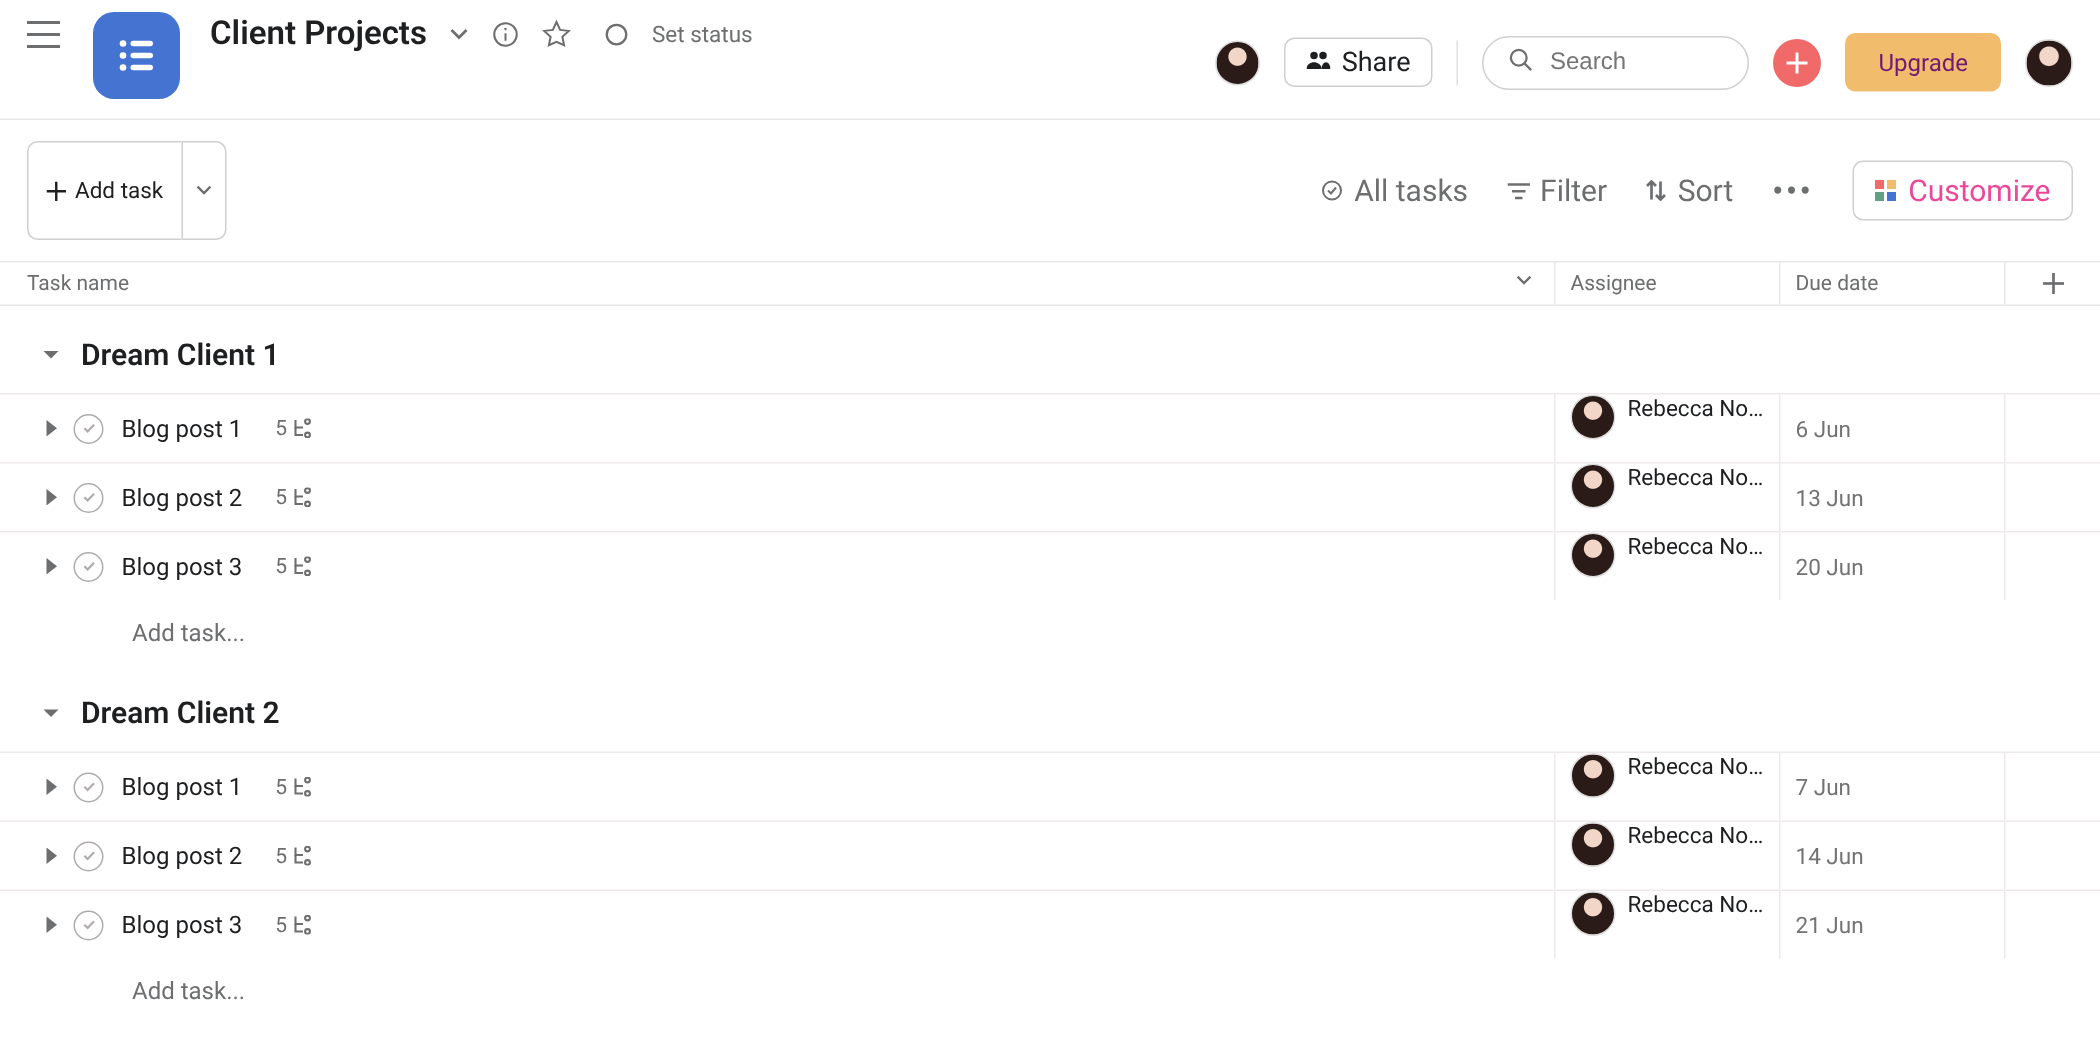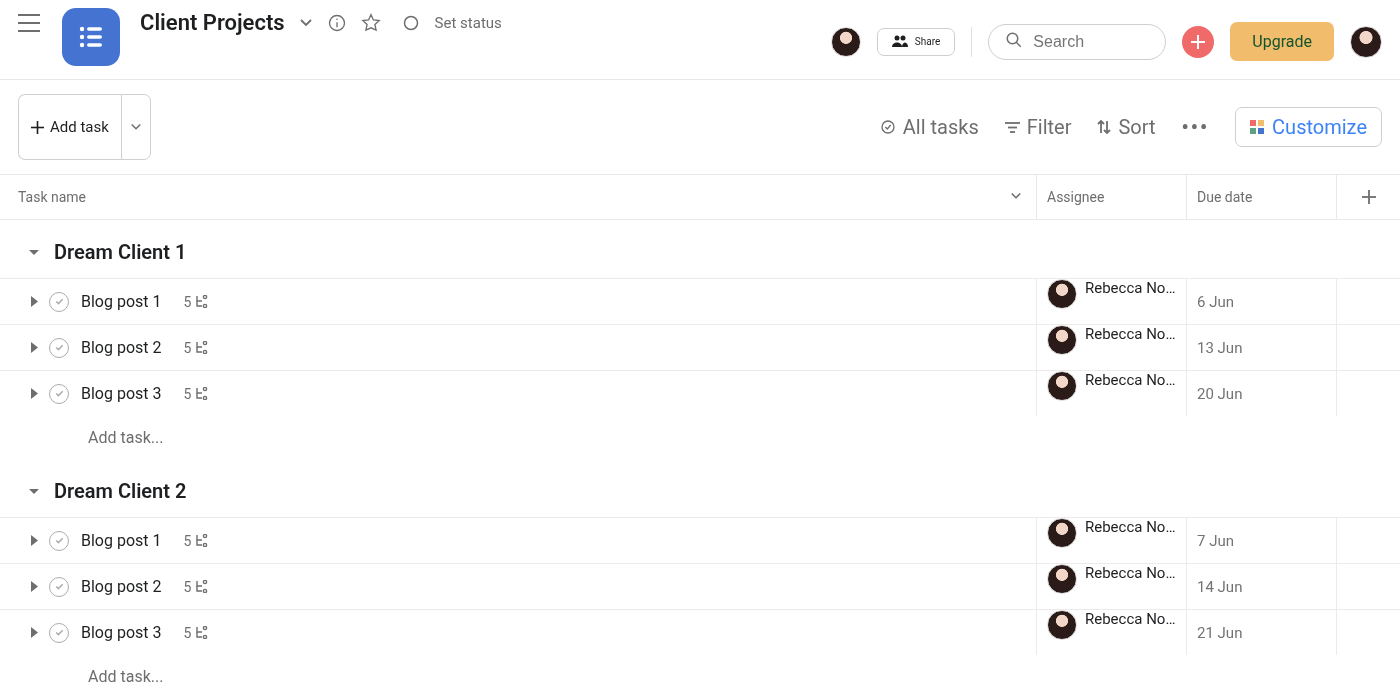--- a/index.html
+++ b/index.html
@@ -85,21 +85,21 @@
   flex-shrink: 0;
 }
 .avatar-lg { width: 32px; height: 32px; }
 .share-btn {
   display: flex;
   align-items: center;
   gap: 7px;
   border: 1px solid #cfcfcf;
   border-radius: 7px;
   padding: 5px 14px;
-  font-size: 10px;
+  font-size: 18px;
   cursor: pointer;
   color: #1e1f21;
 }
 .divider-v {
   width: 1px;
   height: 30px;
   background: #e0e0e0;
 }
 .search-box {
   display: flex;
@@ -130,21 +130,21 @@
   cursor: pointer;
   font-size: 20px;
   flex-shrink: 0;
 }
 .upgrade-btn {
   background: #f1bd6c;
   border-radius: 7px;
   padding: 10px 22px;
   font-size: 16px;
   cursor: pointer;
-  color: #14532d;
+  color: #701a75;
 }
 .toolbar {
   display: flex;
   align-items: center;
   padding: 14px 18px;
 }
 .add-task-group {
   display: flex;
 }
 .add-task-btn {
@@ -178,40 +178,40 @@
 }
 .tb-item { display: flex; align-items: center; gap: 7px; cursor: pointer; }
 .customize-btn {
   display: flex;
   align-items: center;
   gap: 8px;
   border: 1px solid #cfcfcf;
   border-radius: 7px;
   padding: 7px 14px;
   cursor: pointer;
-  color: #3b82f6;
+  color: #ec4899;
 }
 .grid-icon {
   width: 14px; height: 14px;
   display: grid;
   grid-template-columns: 1fr 1fr;
   gap: 2px;
 }
 .grid-icon span:nth-child(1){background:#f06a6a}
 .grid-icon span:nth-child(2){background:#f1bd6c}
 .grid-icon span:nth-child(3){background:#5da283}
 .grid-icon span:nth-child(4){background:#4573d2}
 
 .columns-header {
   display: flex;
   border-top: 1px solid #e8e8e8;
   border-bottom: 1px solid #e8e8e8;
   font-size: 14px;
   color: #6d6e6f;
-  height: 46px;
+  height: 30px;
   align-items: center;
 }
 .col-task { flex: 1; padding-left: 18px; display:flex; align-items:center; justify-content:space-between; padding-right:14px; }
 .col-assignee { width: 150px; padding-left: 10px; border-left: 1px solid #e8e8e8; height:100%; display:flex; align-items:center; }
 .col-due { width: 150px; padding-left: 10px; border-left: 1px solid #e8e8e8; height:100%; display:flex; align-items:center; }
 .col-add { width: 64px; border-left: 1px solid #e8e8e8; height:100%; display:flex; align-items:center; justify-content:center; cursor:pointer; }
 
 .section-header {
   display: flex;
   align-items: center;

